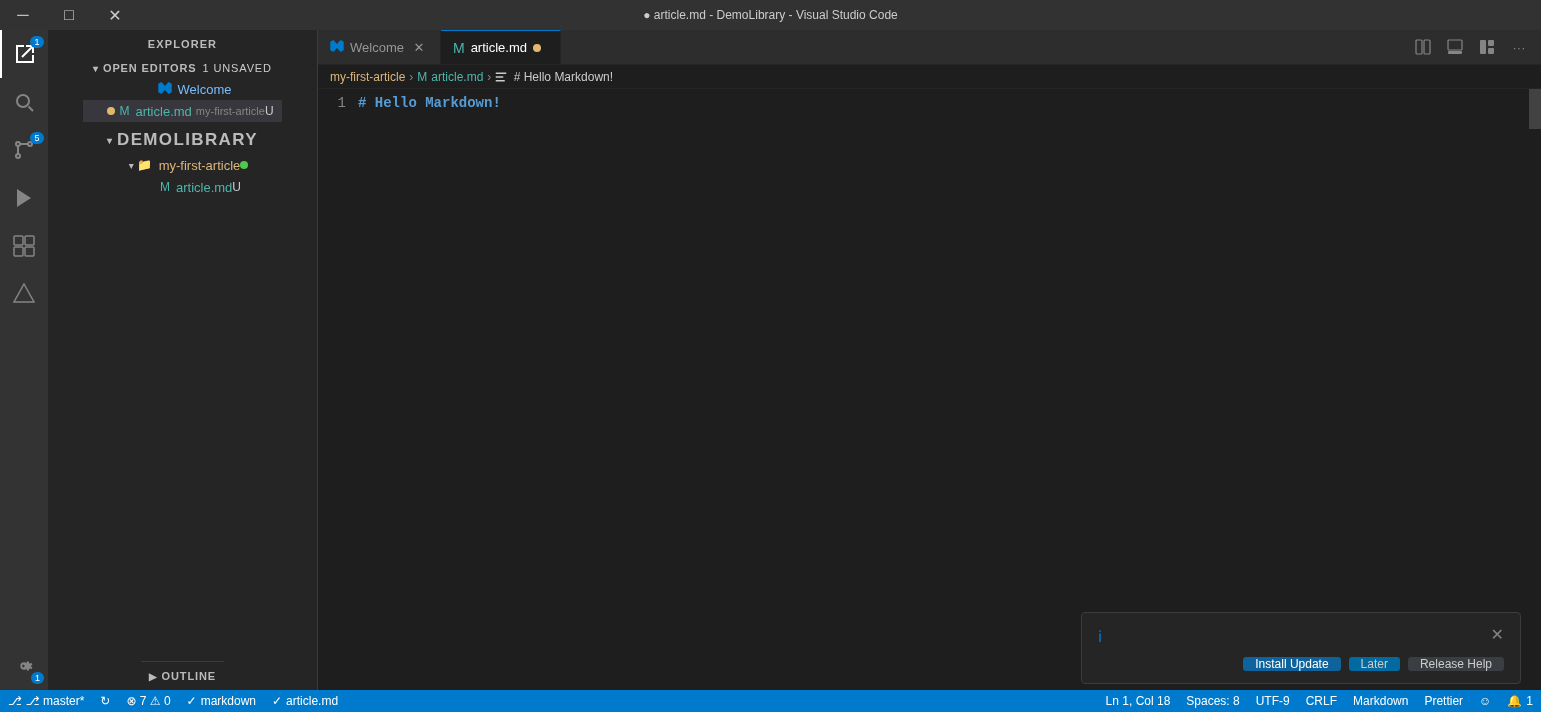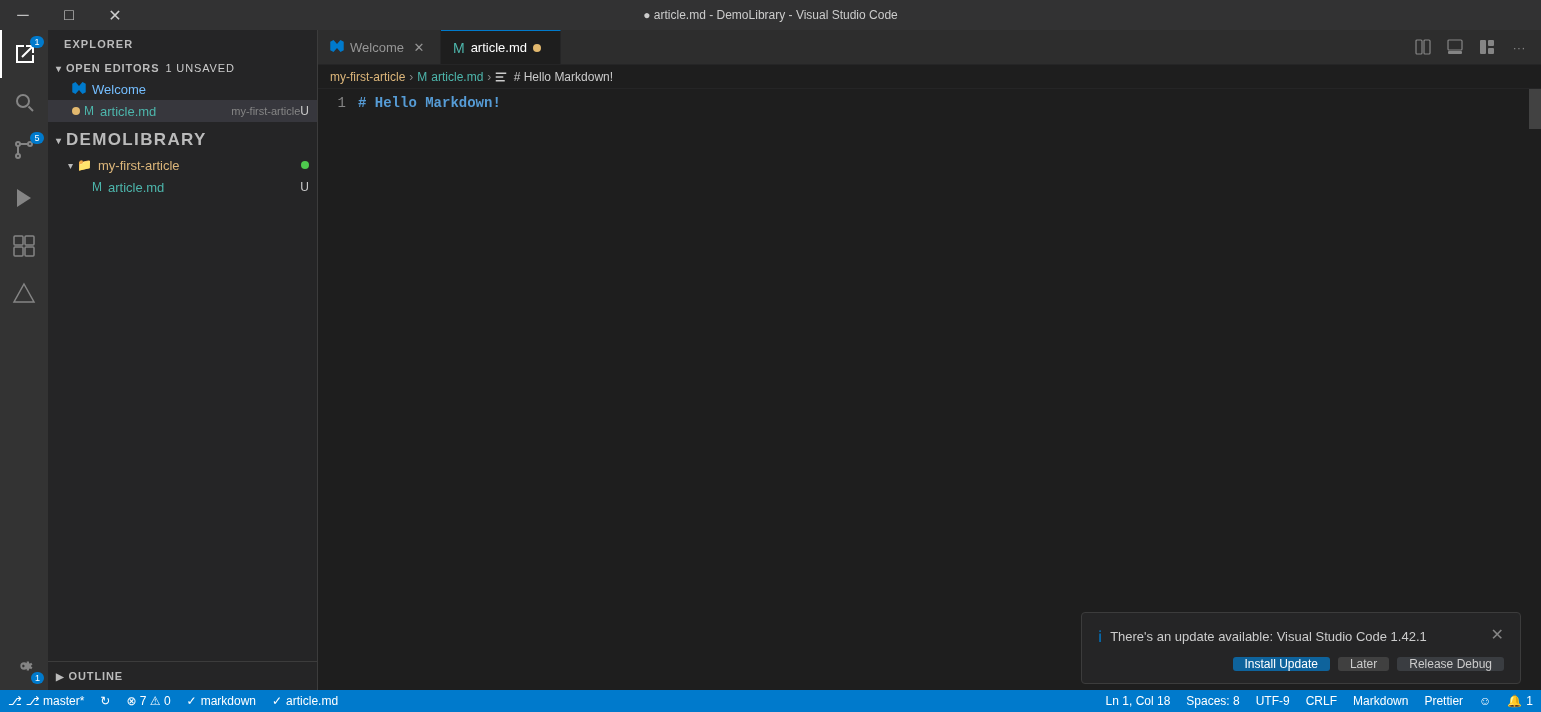--- a/index.html
+++ b/index.html
@@ -128,20 +128,21 @@
     }
 
     
     .sidebar {
       width: 270px;
       background: #252526;
       display: flex;
       flex-direction: column;
       flex-shrink: 0;
       border-right: 1px solid #3c3c3c;
+      align-items: center;
     }
     .sidebar-header {
       padding: 8px 16px;
       font-size: 11px;
       font-weight: 700;
       letter-spacing: 0.1em;
       color: #bbbbbb;
       text-transform: uppercase;
     }
     .section-header {
@@ -443,21 +444,21 @@
       font-size: 12px;
       border: none;
       border-radius: 3px;
       cursor: pointer;
     }
     .notif-btn.primary {
       background: #0e639c;
       color: #ffffff;
     }
     .notif-btn.secondary {
-      background: #404040;
+      background: #0369a1;
       color: #cccccc;
     }
     .notif-btn.release {
       background: #3a3d41;
       color: #cccccc;
     }
   </style>
 </head>
 <body>
 
@@ -700,22 +701,21 @@
       <span>🔔</span>
       <span>1</span>
     </div>
   </div>
 </div>
 
 <div class="notification-popup">
   <div class="notification-header">
     <div class="notification-text">
       <span class="notification-info-icon">ℹ</span>
-      <span>There's an update available: Visual Studio Code 1.42.1</span>
     </div>
     <span class="notification-close">✕</span>
   </div>
   <div class="notification-buttons">
     <button class="notif-btn primary">Install Update</button>
     <button class="notif-btn secondary">Later</button>
-    <button class="notif-btn release">Release Debug</button>
+    <button class="notif-btn release">Release Help</button>
   </div>
 </div>
 
 </body></html>

